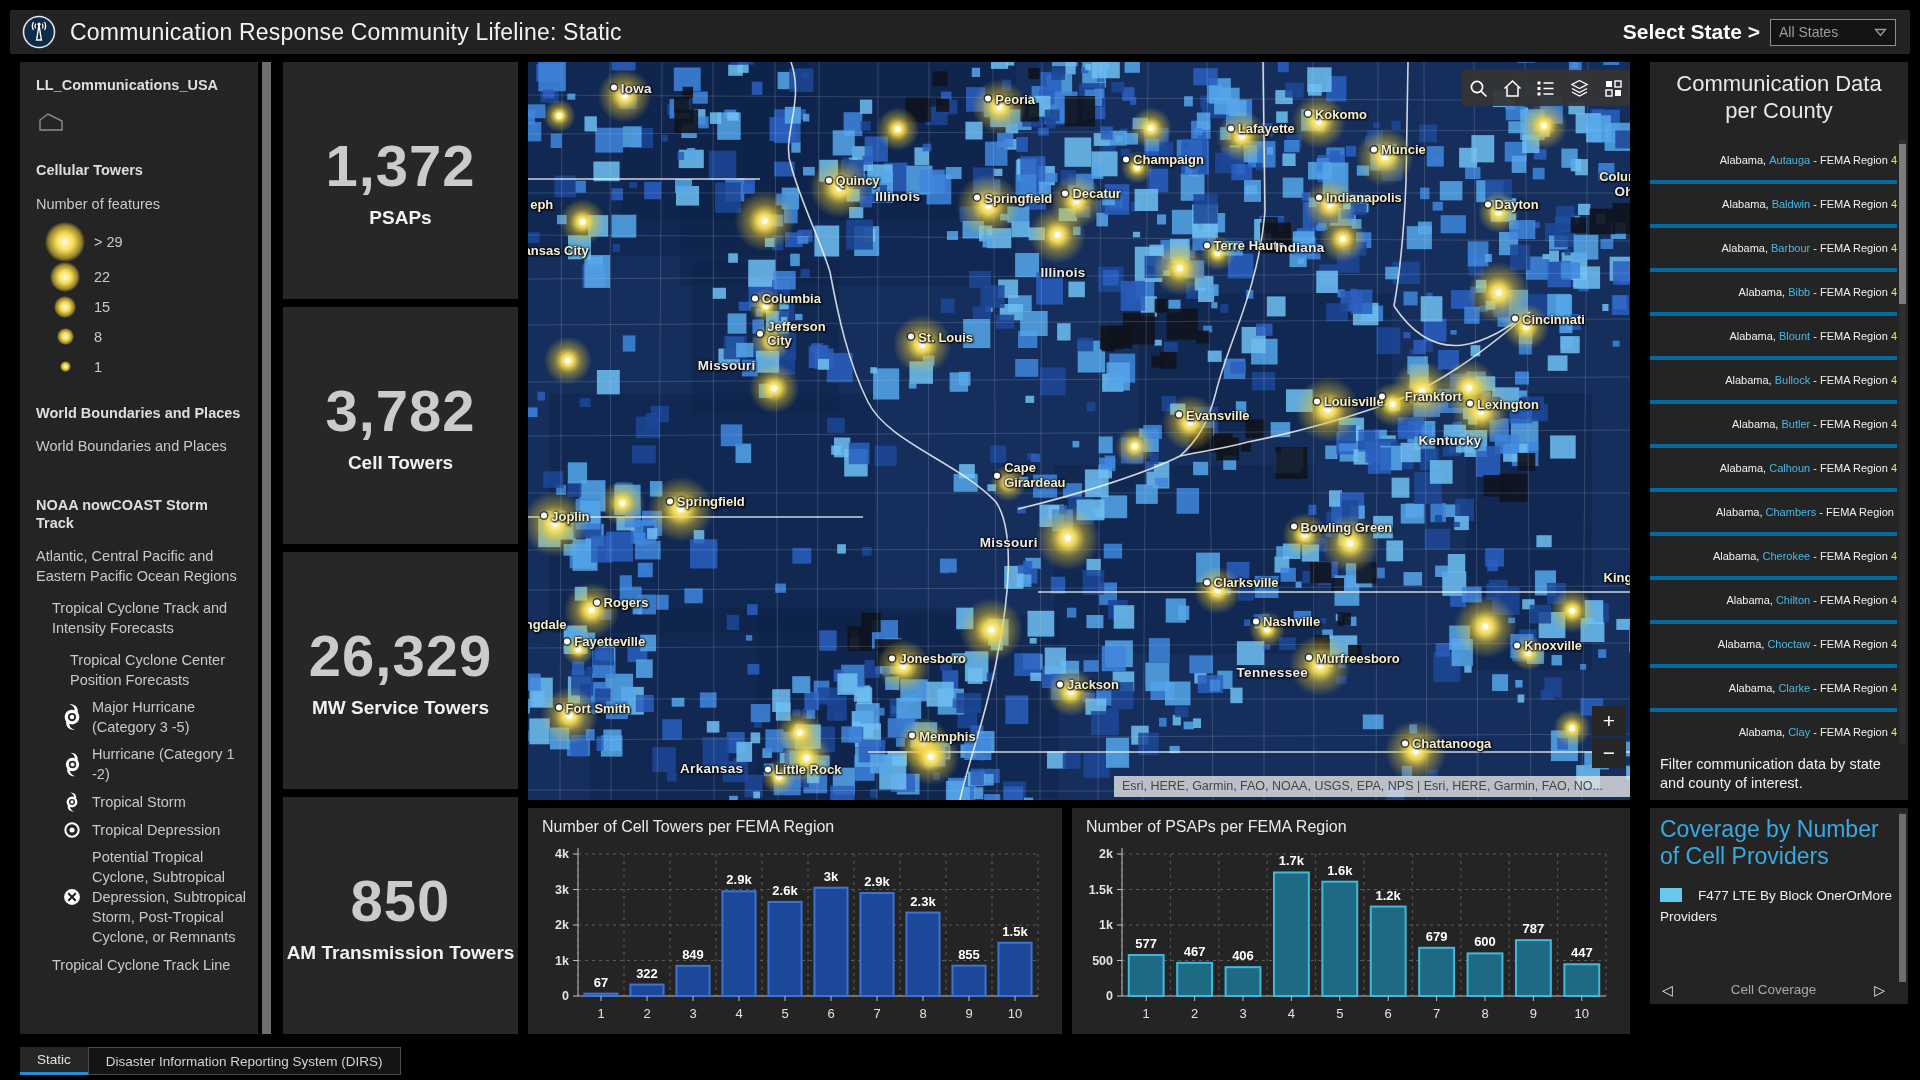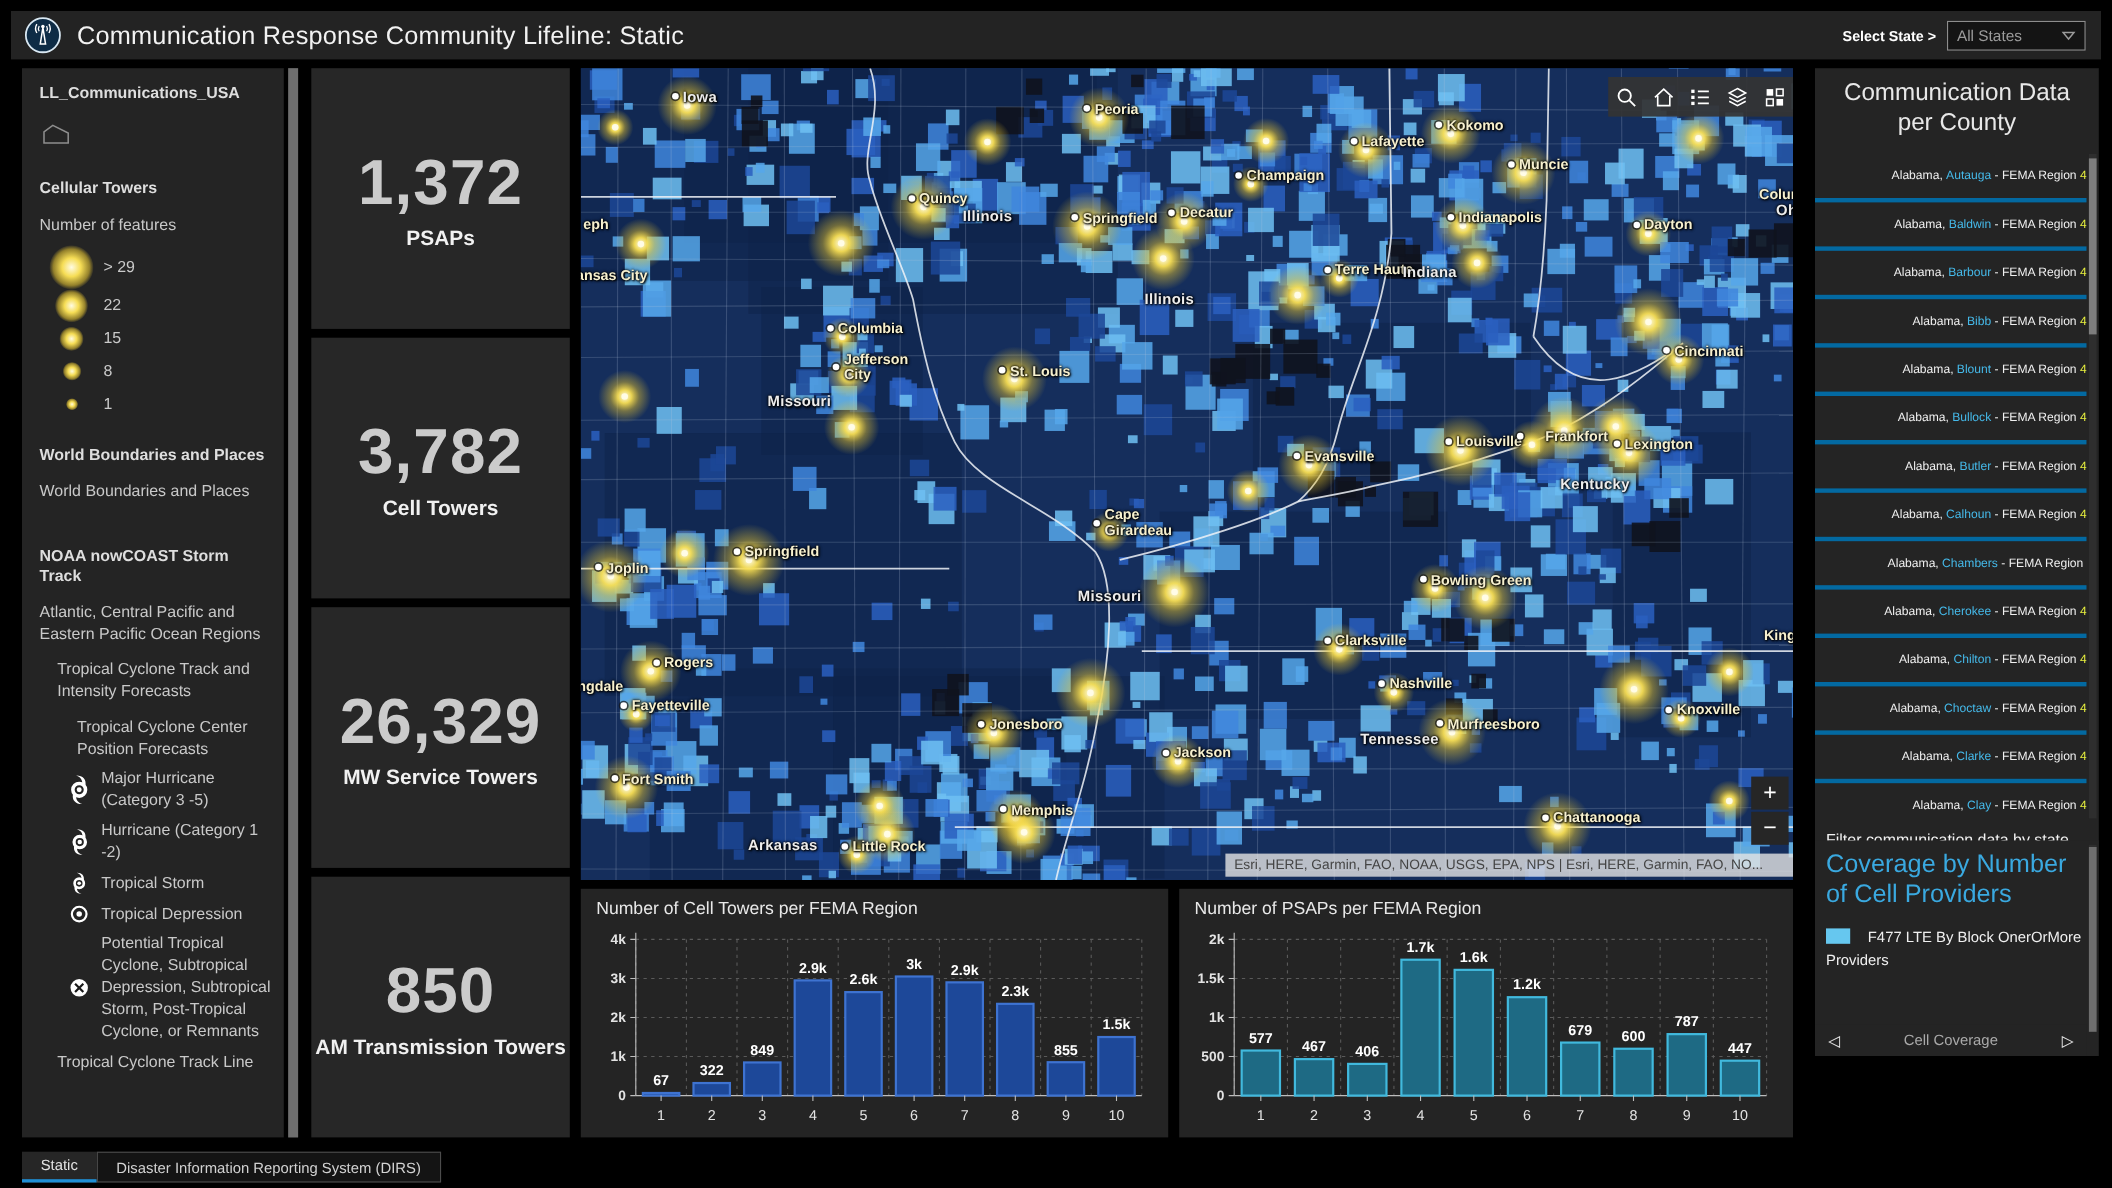--- a/index.html
+++ b/index.html
@@ -5,21 +5,21 @@
   html,body{margin:0;padding:0;background:#000;}
   #app{position:relative;width:1920px;height:1080px;background:#000;overflow:hidden;
        font-family:"Liberation Sans",sans-serif;-webkit-font-smoothing:antialiased;}
 
   
   .header{position:absolute;left:10px;top:10px;width:1900px;height:44px;background:#232323;
           display:flex;align-items:center;}
   .logo{width:34px;height:34px;margin-left:12px;flex:none;}
   .app-title{margin-left:14px;font-size:23px;color:#f2f2f2;letter-spacing:.2px;}
   .state-area{margin-left:auto;display:flex;align-items:center;gap:10px;margin-right:14px;}
-  .state-label{color:#fff;font-weight:700;font-size:13px;}
+  .state-label{color:#fff;font-weight:700;font-size:21px;}
   .dropdown{width:126px;height:27px;border:1px solid #8d8d8d;background:#141414;color:#9b9b9b;
             font-size:14px;display:flex;align-items:center;justify-content:space-between;
             padding:0 8px;box-sizing:border-box;cursor:pointer;}
 
   
   .sidebar{position:absolute;left:20px;top:62px;width:238px;height:972px;background:#242424;
            box-sizing:border-box;padding:14px 10px 0 16px;overflow:hidden;}
   .sb-bold{font-weight:700;color:#dedede;font-size:14.5px;line-height:1.3;}
   .sb-text{color:#c9c9c9;font-size:14.5px;line-height:1.38;}
   .poly-icon{margin:16px 0 6px 2px;}
@@ -70,21 +70,21 @@
   .cp-track{position:absolute;right:2px;top:78px;bottom:56px;width:7px;background:#2e2e2e;}
   .cp-thumb{position:absolute;right:2px;top:82px;width:7px;height:160px;background:#7d7d7d;}
 
   
   .chart-panel{position:absolute;top:808px;height:226px;background:#242424;}
   #chart1{left:528px;width:534px;} #chart2{left:1072px;width:558px;}
   .chart-title{color:#e9e9e9;font-size:16px;padding:10px 0 0 14px;}
   .chart-svg{position:absolute;left:6px;top:28px;}
 
   
-  .coverage-panel{position:absolute;left:1650px;top:764px;width:258px;height:196px;background:#242424;overflow:hidden;}
+  .coverage-panel{position:absolute;left:1650px;top:808px;width:258px;height:196px;background:#242424;overflow:hidden;}
   .cov-title{color:#3aa9e0;font-size:23px;line-height:1.18;padding:8px 28px 0 10px;}
   .cov-legend{padding:16px 12px 0 10px;}
   .cov-item{color:#f0f0f0;font-size:13.5px;line-height:1.5;margin-bottom:9px;}
   .cov-swatch{display:inline-block;width:22px;height:14px;margin-right:16px;vertical-align:-2px;}
   .cov-pager{position:absolute;left:0;right:11px;bottom:0;height:29px;display:flex;align-items:center;background:#242424;}
   .pager-arrow{color:#e8e8e8;font-size:14px;padding:0 12px;cursor:pointer;}
   .pager-label{flex:1;text-align:center;color:#a9a9a9;font-size:13.5px;}
   .cov-track{position:absolute;right:2px;top:4px;bottom:32px;width:7px;background:#2e2e2e;}
   .cov-thumb{position:absolute;right:2px;top:6px;width:7px;height:168px;background:#6e6e6e;}
 

